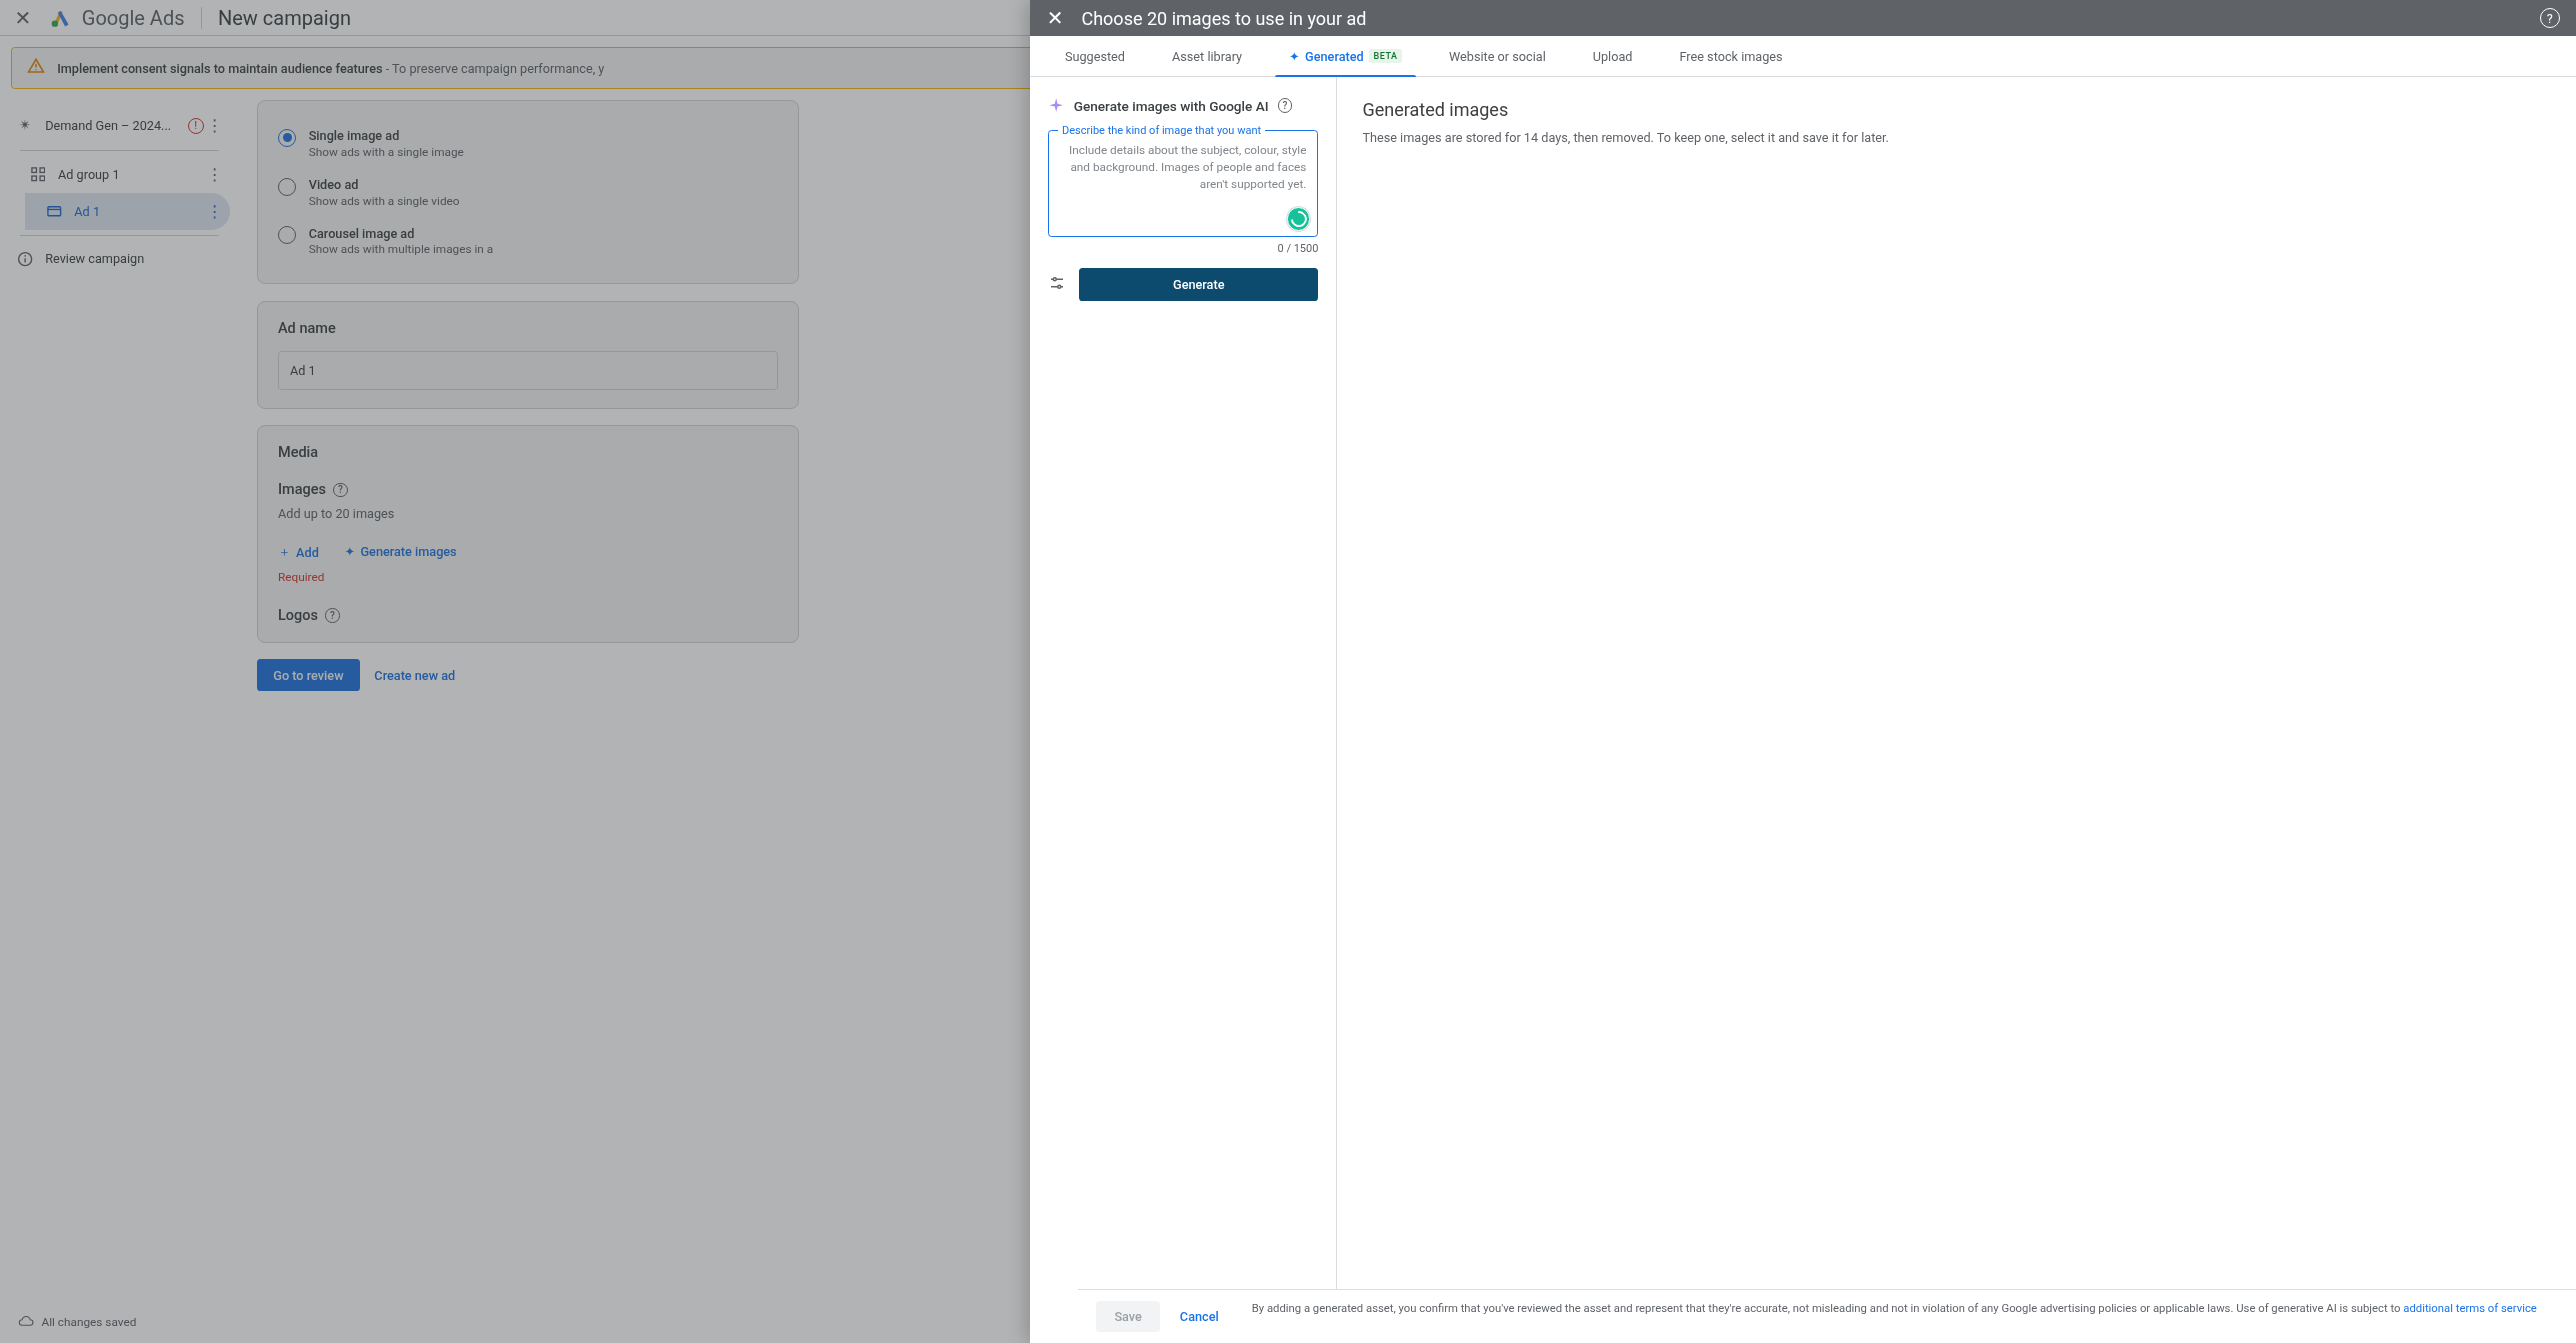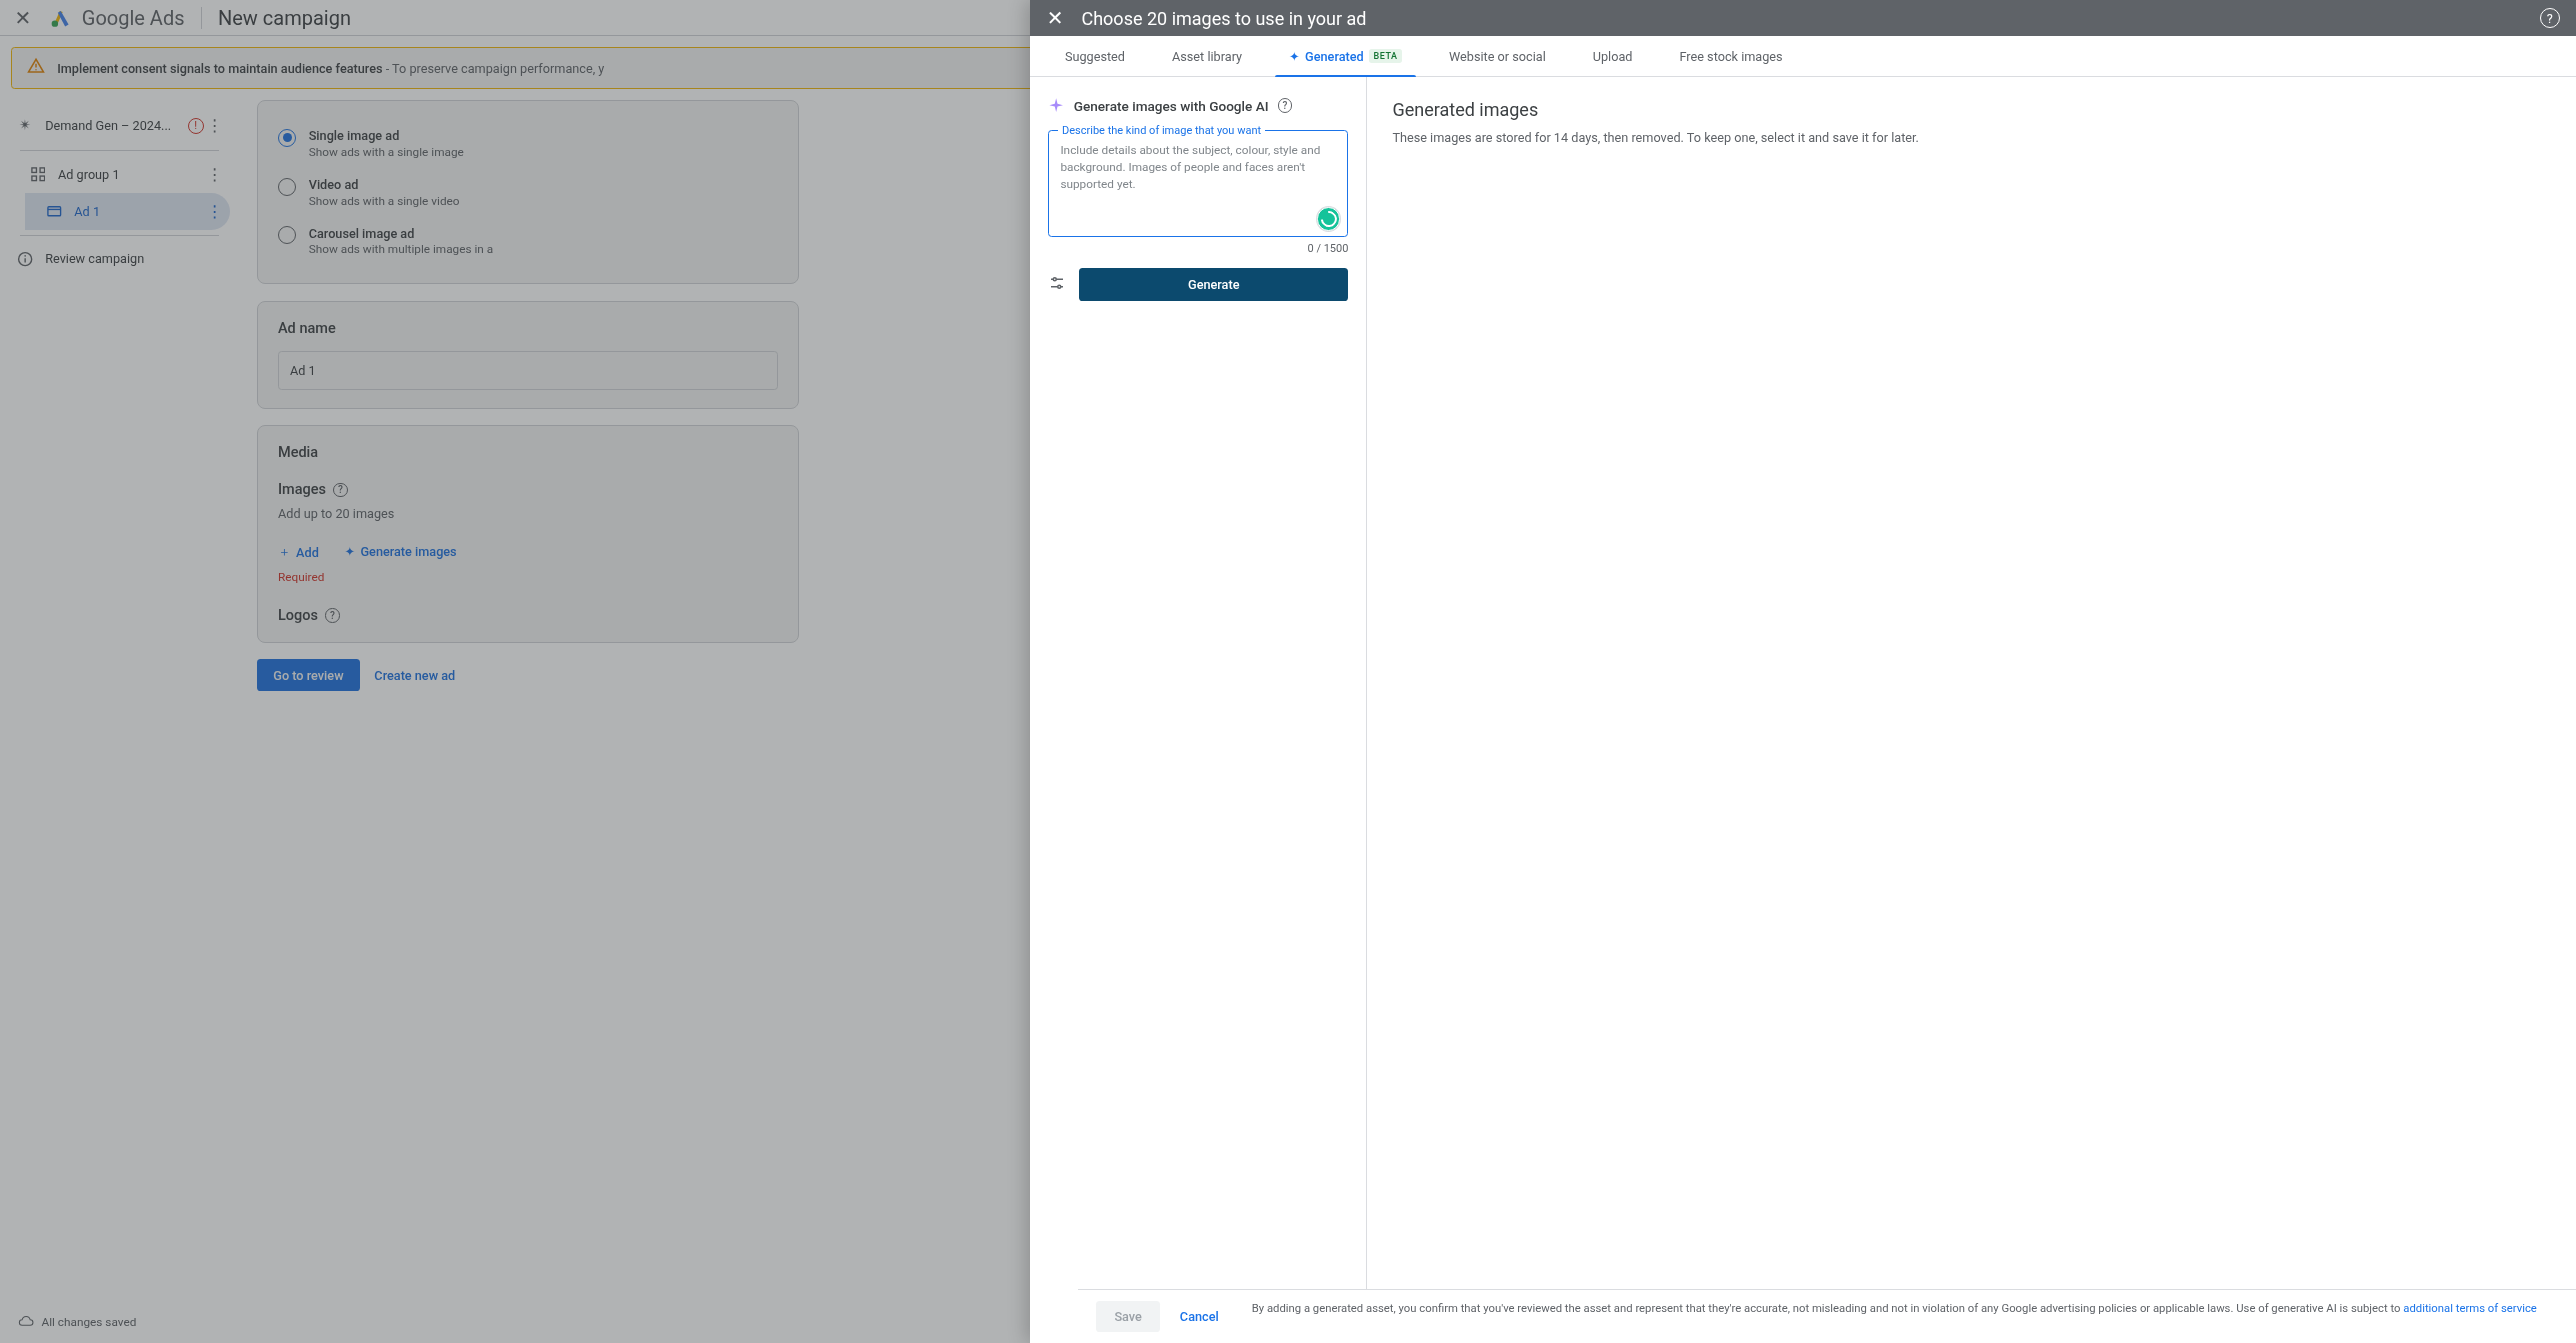--- a/index.html
+++ b/index.html
@@ -59,24 +59,24 @@
     .modal-help { margin-left: auto; width: 20px; height: 20px; border: 1.8px solid #fff; border-radius: 50%; display: flex; align-items:center; justify-content:center; font-size:12.7px; }
 
     .tabs { display: flex; border-bottom: 0.9px solid #dadce0; padding: 0 11px; }
     .tab { padding: 12.7px 23.5px; font-size: 12.7px; color: #5f6368; cursor: pointer; display: flex; align-items: center; gap: 5.4px; position: relative; }
     .tab.active { color: #1a73e8; font-weight: 500; }
     .tab.active::after { content:''; position:absolute; bottom:-0.9px; left:9px; right:9px; height:2.7px; background:#1a73e8; border-radius: 2.7px 2.7px 0 0; }
     .beta-badge { background: #e6f4ea; color: #137333; font-size: 9px; font-weight: 500; padding: 1.8px 4.5px; border-radius: 2.7px; letter-spacing: 0.5px; }
     .sparkle { color: #1a73e8; }
 
     .modal-body { display: flex; flex: 1; overflow: hidden; }
-    .gen-left { width: 337px; border-right: 0.9px solid #dadce0; padding: 20px 18px; }
+    .gen-left { width: 307px; border-right: 0.9px solid #dadce0; padding: 20px 18px; }
     .gen-heading { display: flex; align-items: center; gap: 9px; font-size: 13.6px; color: #3c4043; font-weight: 500; }
     .ai-spark { width:16.3px;height:16.3px; }
-    .prompt-box { border: 1.8px solid #1a73e8; border-radius: 3.6px; margin-top: 16.3px; padding: 11px; position: relative; min-height: 107px; }
+    .prompt-box { border: 1.8px solid #1a73e8; border-radius: 3.6px; margin-top: 16.3px; padding: 11px; position: relative; min-height: 107px; text-align: right; }
     .prompt-label { position: absolute; top: -7.2px; left: 9px; background: #fff; padding: 0 3.6px; font-size: 11px; color: #1a73e8; }
     .prompt-ph { font-size: 11.8px; color: #80868b; line-height: 1.45; }
     .grammarly { position: absolute; bottom: 5.4px; right: 7.2px; width: 23.5px; height: 23.5px; background: #15c39a; border-radius: 50%; border: 1.8px solid #fff; box-shadow: 0 0 0 0.9px #dadce0; display: flex; align-items: center; justify-content: center; }
     .grammarly::after { content:''; width: 11.8px; height: 11.8px; border: 2.3px solid #fff; border-radius: 50%; border-left-color: transparent; transform: rotate(40deg); }
     .char-count { text-align: right; font-size: 11px; color: #5f6368; margin-top: 5.4px; }
     .gen-btn-row { display: flex; gap: 12.7px; align-items: center; margin-top: 12.7px; }
     .tune-icon { color: #5f6368; cursor: pointer; font-size:16.3px; }
     .generate-btn { flex:1; background: #0c4a6e; color: #fff; border-radius: 3.6px; padding: 9px; font-size: 12.7px; font-weight: 500; border:none; }
 
     .gen-right { flex: 1; padding: 22px 25px; }

